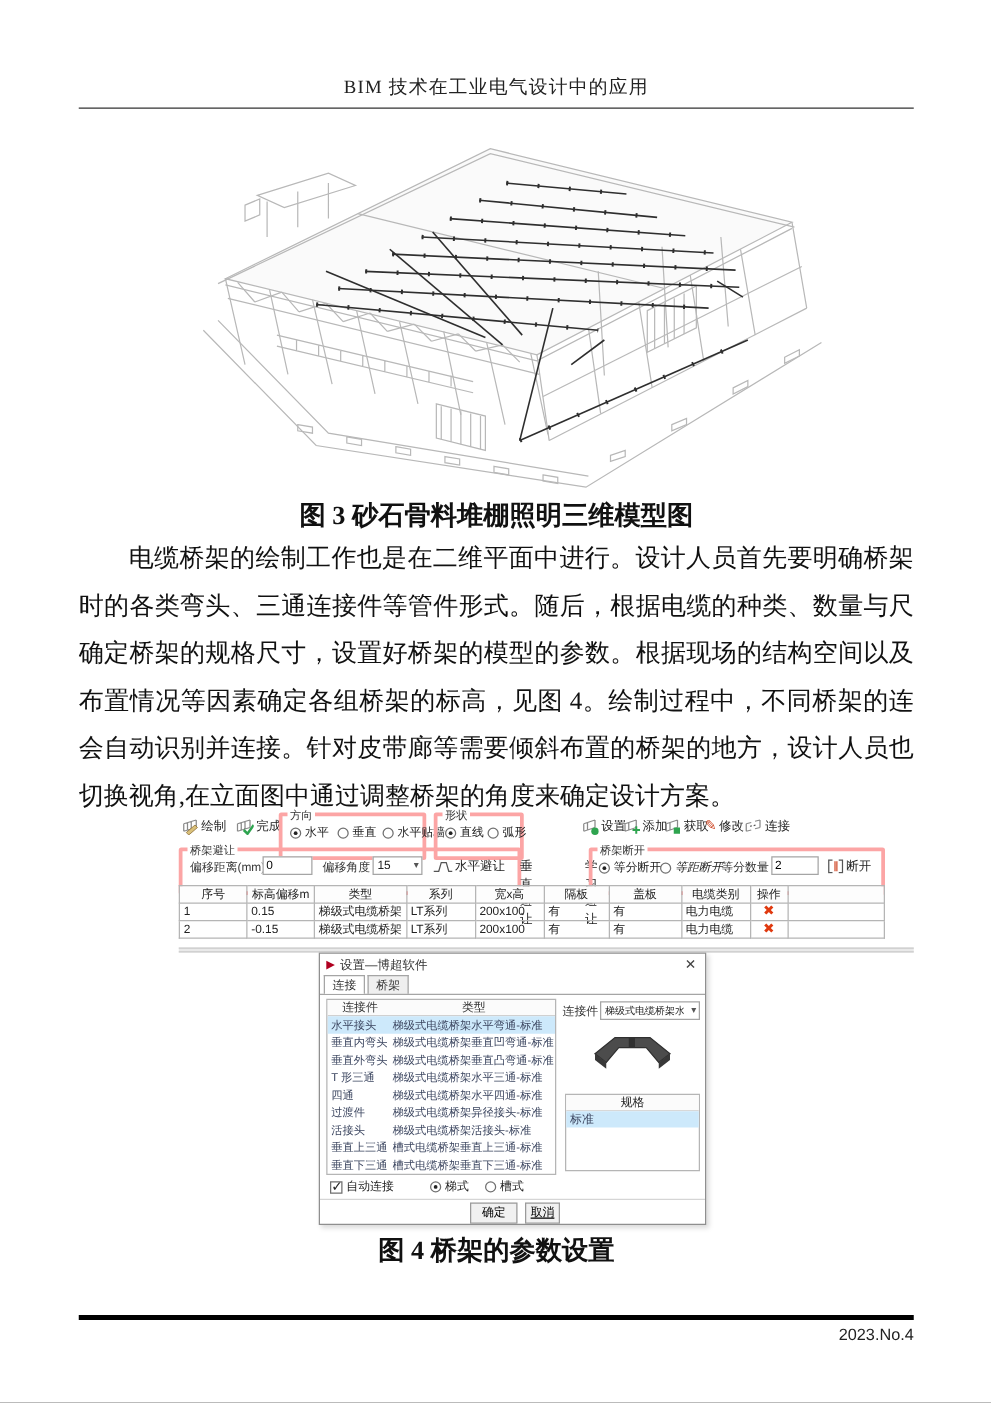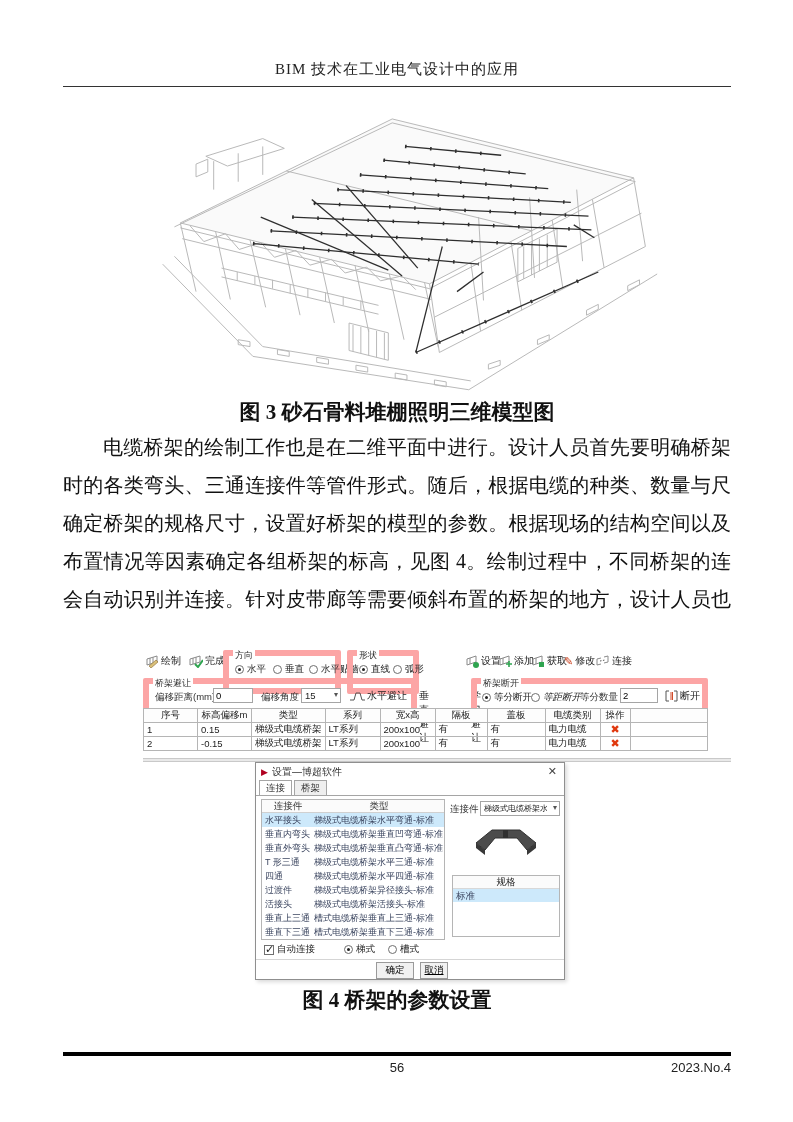--- a/index.html
+++ b/index.html
@@ -17,21 +17,21 @@
   
   .para{position:absolute;top:428px;left:63px;width:668px;font-size:20px;color:#111;}
   .pline{height:38px;line-height:38px;white-space:nowrap;}
   .pline.j{text-align:justify;text-align-last:justify;white-space:normal;height:38px;overflow:hidden;}
   .pline.ind{text-indent:2em;}
   
   .ui{position:absolute;top:648px;left:143px;width:588px;height:336px;background:#fff;
       font-family:"Liberation Sans","DejaVu Sans",sans-serif;font-size:10px;color:#222;}
   .ui *{box-sizing:border-box;}
   .tbtn{position:absolute;display:flex;align-items:center;gap:2px;cursor:default;}
-  .grp{position:absolute;border:6px solid #fca5a5;border-radius:2px;margin:0;padding:16px 3px;}
+  .grp{position:absolute;border:3px solid #fca5a5;border-radius:2px;margin:0;padding:16px 3px;}
   .grp .lg{position:absolute;top:-6px;left:4px;background:#fff;padding:0 2px;font-size:9px;color:#333;line-height:10px;}
   .ropt{position:absolute;display:flex;align-items:center;gap:3px;font-size:9.5px;white-space:nowrap;}
   .rad{display:inline-block;width:9px;height:9px;border:1px solid #6f6f6f;border-radius:50%;background:#fff;position:relative;flex:0 0 auto;}
   .rad.sel::after{content:"";position:absolute;left:2px;top:2px;width:3px;height:3px;border-radius:50%;background:#222;}
   .chk{display:inline-block;width:10px;height:10px;border:1px solid #6f6f6f;background:#fff;position:relative;flex:0 0 auto;}
   .chk.sel::after{content:"✓";position:absolute;top:-3px;left:0;font-size:11px;font-weight:bold;color:#222;}
   .tin{position:absolute;border:1px solid #a5a5a5;background:#fff;font-size:9.5px;height:15px;padding:0 2px;
        font-family:"Liberation Sans",sans-serif;}
   .combo{position:absolute;border:1px solid #a5a5a5;background:#fff;height:15px;font-size:9.5px;display:flex;align-items:center;padding:0 12px 0 3px;}
   .combo .ar{position:absolute;right:2px;top:1px;font-size:8px;color:#555;}
@@ -151,20 +151,21 @@
     </svg>
   </div>
   <div class="caption cap3">图 3  砂石骨料堆棚照明三维模型图</div>
 
   <div class="para">
     <div class="pline j ind">电缆桥架的绘制工作也是在二维平面中进行。设计人员首先要明确桥架连接</div>
     <div class="pline j">时的各类弯头、三通连接件等管件形式。随后，根据电缆的种类、数量与尺寸来</div>
     <div class="pline j">确定桥架的规格尺寸，设置好桥架的模型的参数。根据现场的结构空间以及管线</div>
     <div class="pline j">布置情况等因素确定各组桥架的标高，见图 4。绘制过程中，不同桥架的连接处</div>
     <div class="pline j">会自动识别并连接。针对皮带廊等需要倾斜布置的桥架的地方，设计人员也可以</div>
+    <div class="pline">切换视角,在立面图中通过调整桥架的角度来确定设计方案。</div>
   </div>
 
   <div class="ui">
 
     <div class="tbtn" style="left:2px;top:6px;">
       <svg class="ticon" width="14" height="13">
           <path d="M2,4 L12,1 M2,10 L12,7 M2,4 L2,10 M12,1 L12,7 M5,3 L5,9 M8,2.2 L8,8.2" stroke="#8a8a8a" fill="none"></path>
           <path d="M4,11 L11,5 L13,7 L6,13 Z" fill="#d9c07a" stroke="#8a6a30" stroke-width=".6"></path>
         </svg>
       <span>绘制</span>
@@ -434,16 +435,15 @@
 
       <div class="dlg-sep"></div>
       <button class="dbtn" style="left:120px;width:38px;">确定</button>
       <button class="dbtn" style="left:164px;width:28px;text-decoration:underline;">取消</button>
     </div>
   </div>
 
   <div class="caption cap4">图 4  桥架的参数设置</div>
 
   <div class="ftr-rule"></div>
-  <div class="ftr-page">56</div>
   <div class="ftr-issue">2023.No.4</div>
 
 </div>
 
 </body></html>

